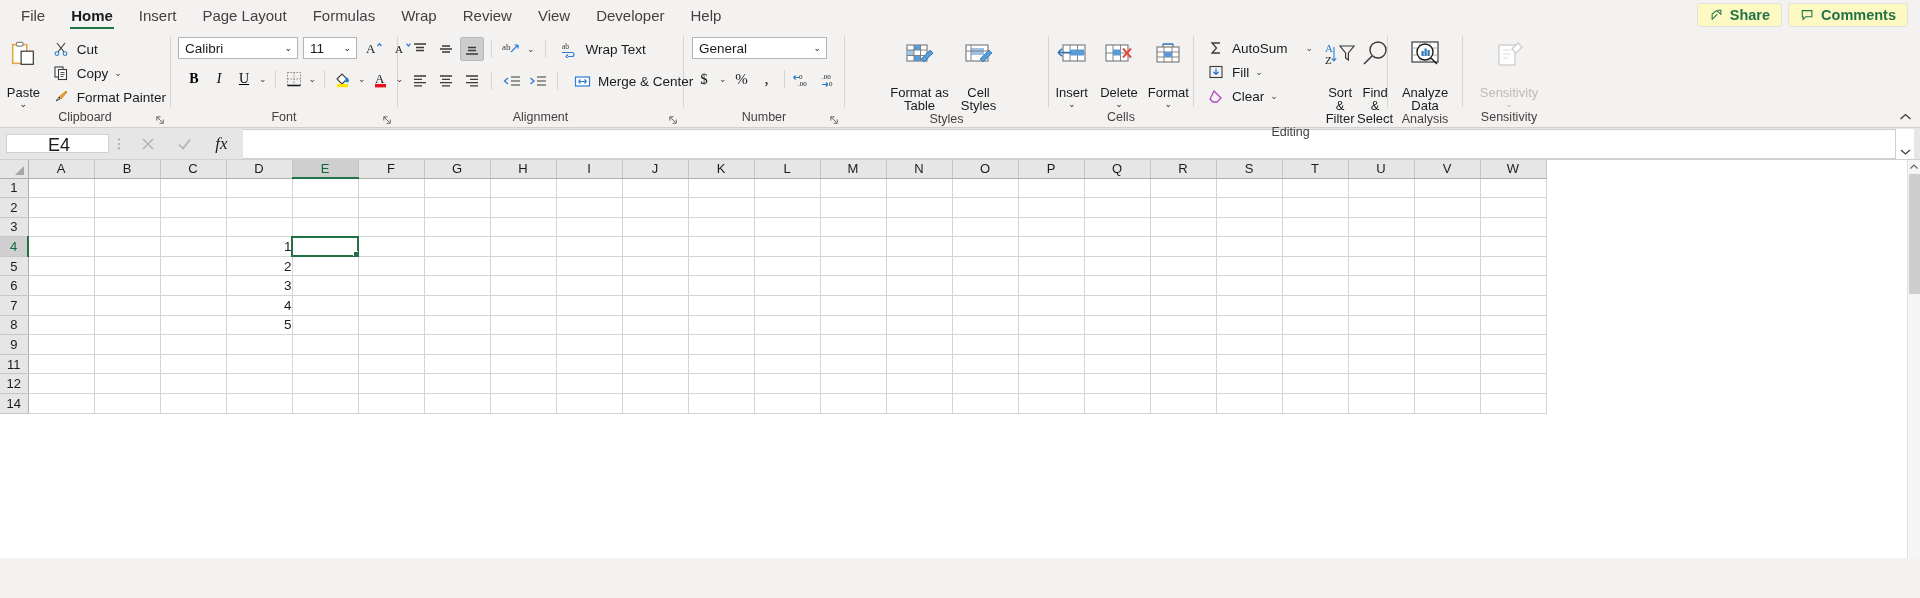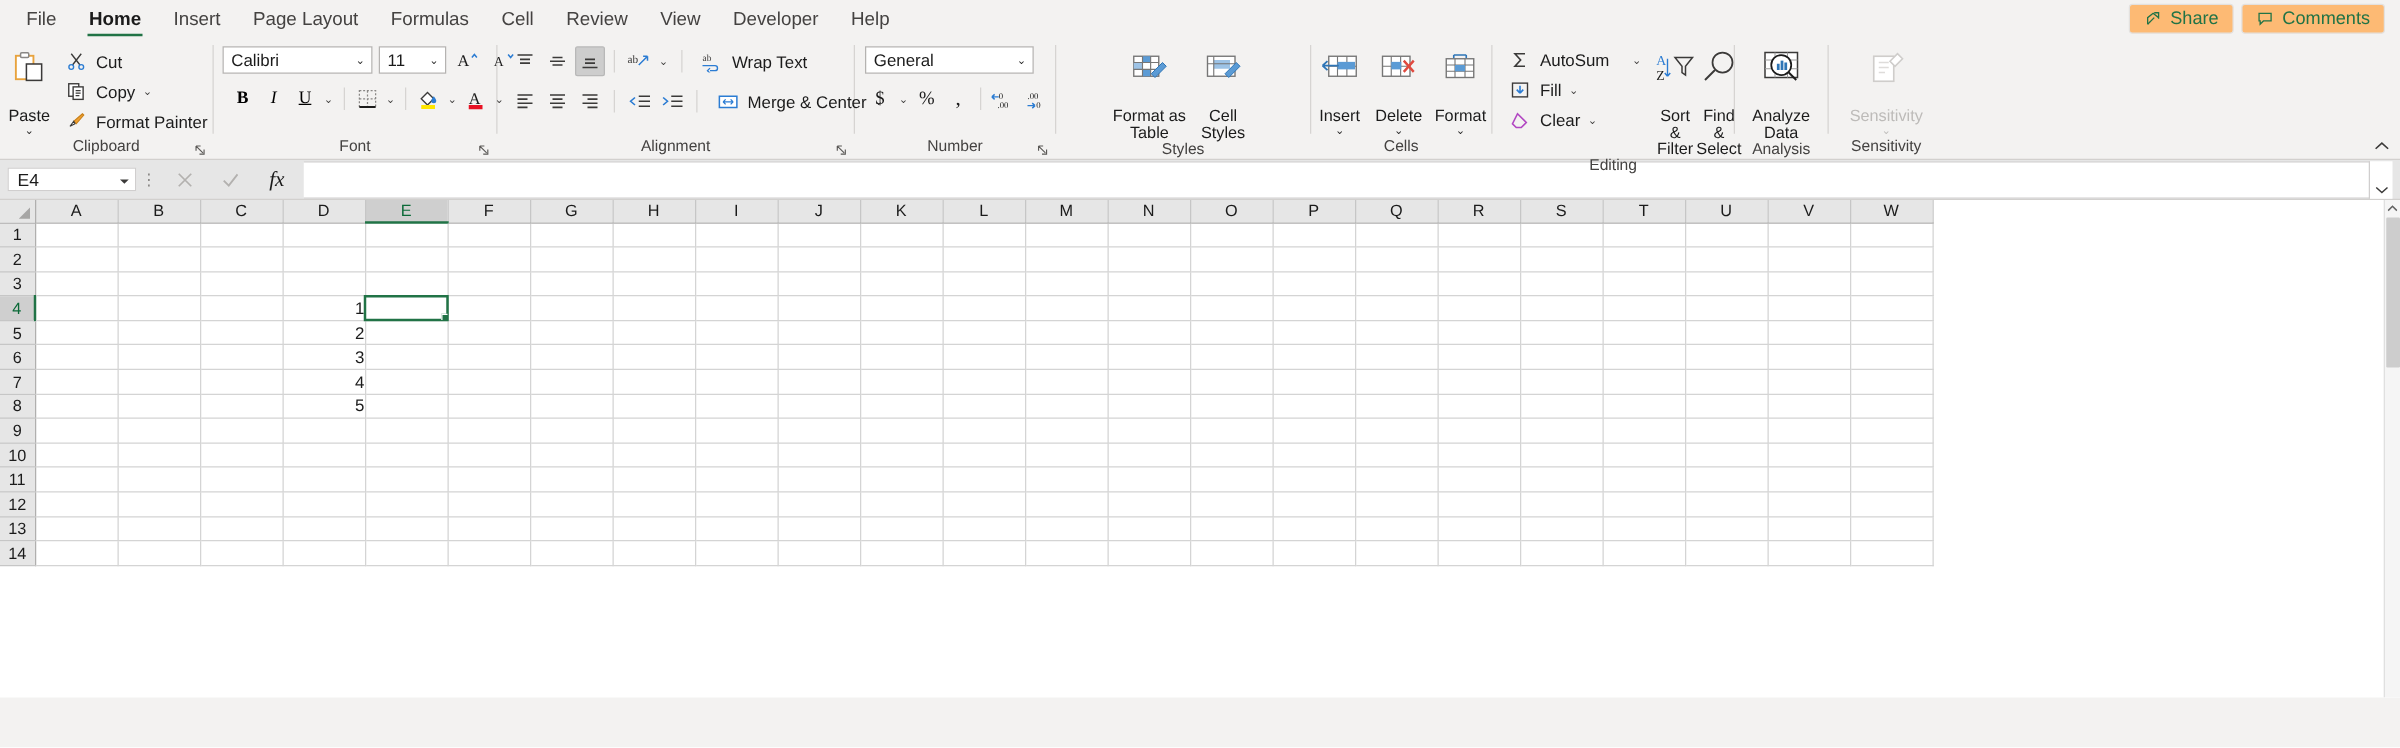--- a/index.html
+++ b/index.html
@@ -25,22 +25,22 @@
   }
   .tab.active { color: #1b1b1b; font-weight: bold; }
   .tab.active::after {
     content: ""; position: absolute; left: 12px; right: 12px; bottom: 1px;
     height: 2.5px; background: #217346;
   }
   .tabstrip-right { margin-left: auto; display: flex; align-items: center; gap: 6px; padding-right: 12px; }
   .pillbtn {
     display: flex; align-items: center; gap: 6px;
     height: 24px; padding: 0 11px; border-radius: 3px;
-    background: #fdba74; border: 1px solid #e3e1df;
-    color: #217346; font-size: 14.5px; font-weight: normal; white-space: nowrap;
+    background: #fef9c3; border: 1px solid #e3e1df;
+    color: #217346; font-size: 14.5px; font-weight: bold; white-space: nowrap;
   }
   .pillbtn svg { display:block; }
 
   
   .ribbon {
     height: 98px; background: #f3f2f1; display: flex; align-items: stretch;
     position: relative; border-bottom: 1px solid #d2d0ce;
   }
   .group { position: relative; display: flex; flex-direction: column; height: 98px; }
   .group-body { flex: 1; display: flex; align-items: flex-start; padding-top: 5px; }
@@ -86,21 +86,21 @@
   .combo .txt { flex: 1; white-space: nowrap; overflow: hidden; }
   .combo .cv { color:#1b1b1b; }
 
   
   .fbar {
     height: 32px; background: #e6e6e6; display: flex; align-items: center;
     padding: 0 6px; gap: 0; border-bottom: 1px solid #d2d0ce;
   }
   .namebox {
     width: 103px; height: 19px; background: #fff; border: 1px solid #d0cece;
-    display: flex; align-items: center; padding: 0 4px 0 7px; font-size: 14px; color: #1b1b1b;
+    display: flex; align-items: center; padding: 0 4px 0 7px; font-size: 18px; color: #1b1b1b; flex-direction: column;
   }
   .namebox .txt { flex: 1; }
   .fdots { width: 20px; text-align:center; color:#8a8886; font-size: 13px; letter-spacing:0; }
   .fbtns { display: flex; align-items: center; gap: 0; }
   .fbtn { width: 37px; height: 24px; display:flex; align-items:center; justify-content:center; color:#b3b1af; }
   .fxbtn { color:#1b1b1b; font-style: italic; font-family:"Liberation Serif", serif; font-size:17px; }
   .finput {
     flex: 1; height: 30px; background:#fff; border:1px solid #d0cece; border-left:none;
     margin-left: 3px; font-size: 14px; color:#1b1b1b; display:flex; align-items:center; padding-left:6px;
   }
@@ -168,21 +168,21 @@
     <div class="tab">
         <span>Insert</span>
       </div>
     <div class="tab">
         <span>Page Layout</span>
       </div>
     <div class="tab">
         <span>Formulas</span>
       </div>
     <div class="tab">
-        <span>Cell</span>
+        <span>Wrap</span>
       </div>
     <div class="tab">
         <span>Review</span>
       </div>
     <div class="tab">
         <span>View</span>
       </div>
     <div class="tab">
         <span>Developer</span>
       </div>
@@ -953,46 +953,20 @@
             <td class="cell"></td>
             <td class="cell"></td>
             <td class="cell"></td>
             <td class="cell"></td>
             <td class="cell"></td>
             <td class="cell"></td>
             <td class="cell"></td>
             <td class="cell"></td>
           </tr>
           <tr>
-            <th class="rowhead">10</th>
-            <td class="cell"></td>
-            <td class="cell"></td>
-            <td class="cell"></td>
-            <td class="cell"></td>
-            <td class="cell"></td>
-            <td class="cell"></td>
-            <td class="cell"></td>
-            <td class="cell"></td>
-            <td class="cell"></td>
-            <td class="cell"></td>
-            <td class="cell"></td>
-            <td class="cell"></td>
-            <td class="cell"></td>
-            <td class="cell"></td>
-            <td class="cell"></td>
-            <td class="cell"></td>
-            <td class="cell"></td>
-            <td class="cell"></td>
-            <td class="cell"></td>
-            <td class="cell"></td>
-            <td class="cell"></td>
-            <td class="cell"></td>
-            <td class="cell"></td>
-          </tr>
-          <tr>
             <th class="rowhead">11</th>
             <td class="cell"></td>
             <td class="cell"></td>
             <td class="cell"></td>
             <td class="cell"></td>
             <td class="cell"></td>
             <td class="cell"></td>
             <td class="cell"></td>
             <td class="cell"></td>
             <td class="cell"></td>
@@ -1006,46 +980,20 @@
             <td class="cell"></td>
             <td class="cell"></td>
             <td class="cell"></td>
             <td class="cell"></td>
             <td class="cell"></td>
             <td class="cell"></td>
             <td class="cell"></td>
           </tr>
           <tr>
             <th class="rowhead">12</th>
-            <td class="cell"></td>
-            <td class="cell"></td>
-            <td class="cell"></td>
-            <td class="cell"></td>
-            <td class="cell"></td>
-            <td class="cell"></td>
-            <td class="cell"></td>
-            <td class="cell"></td>
-            <td class="cell"></td>
-            <td class="cell"></td>
-            <td class="cell"></td>
-            <td class="cell"></td>
-            <td class="cell"></td>
-            <td class="cell"></td>
-            <td class="cell"></td>
-            <td class="cell"></td>
-            <td class="cell"></td>
-            <td class="cell"></td>
-            <td class="cell"></td>
-            <td class="cell"></td>
-            <td class="cell"></td>
-            <td class="cell"></td>
-            <td class="cell"></td>
-          </tr>
-          <tr>
-            <th class="rowhead">13</th>
             <td class="cell"></td>
             <td class="cell"></td>
             <td class="cell"></td>
             <td class="cell"></td>
             <td class="cell"></td>
             <td class="cell"></td>
             <td class="cell"></td>
             <td class="cell"></td>
             <td class="cell"></td>
             <td class="cell"></td>

